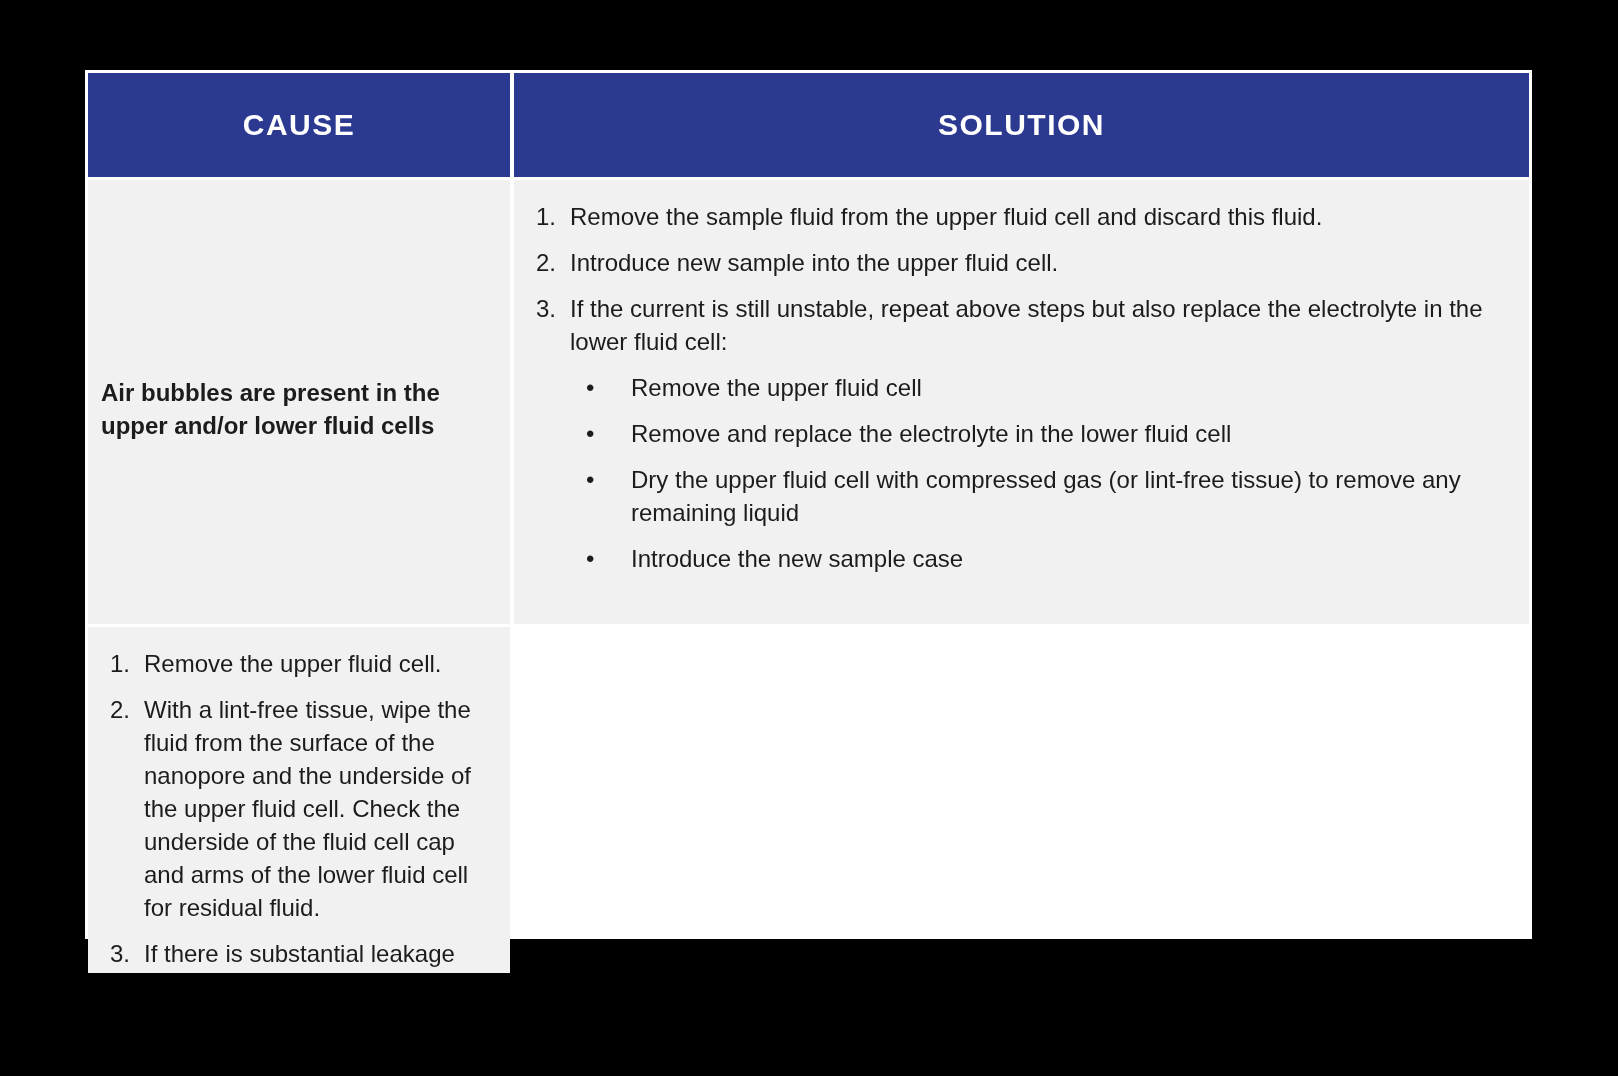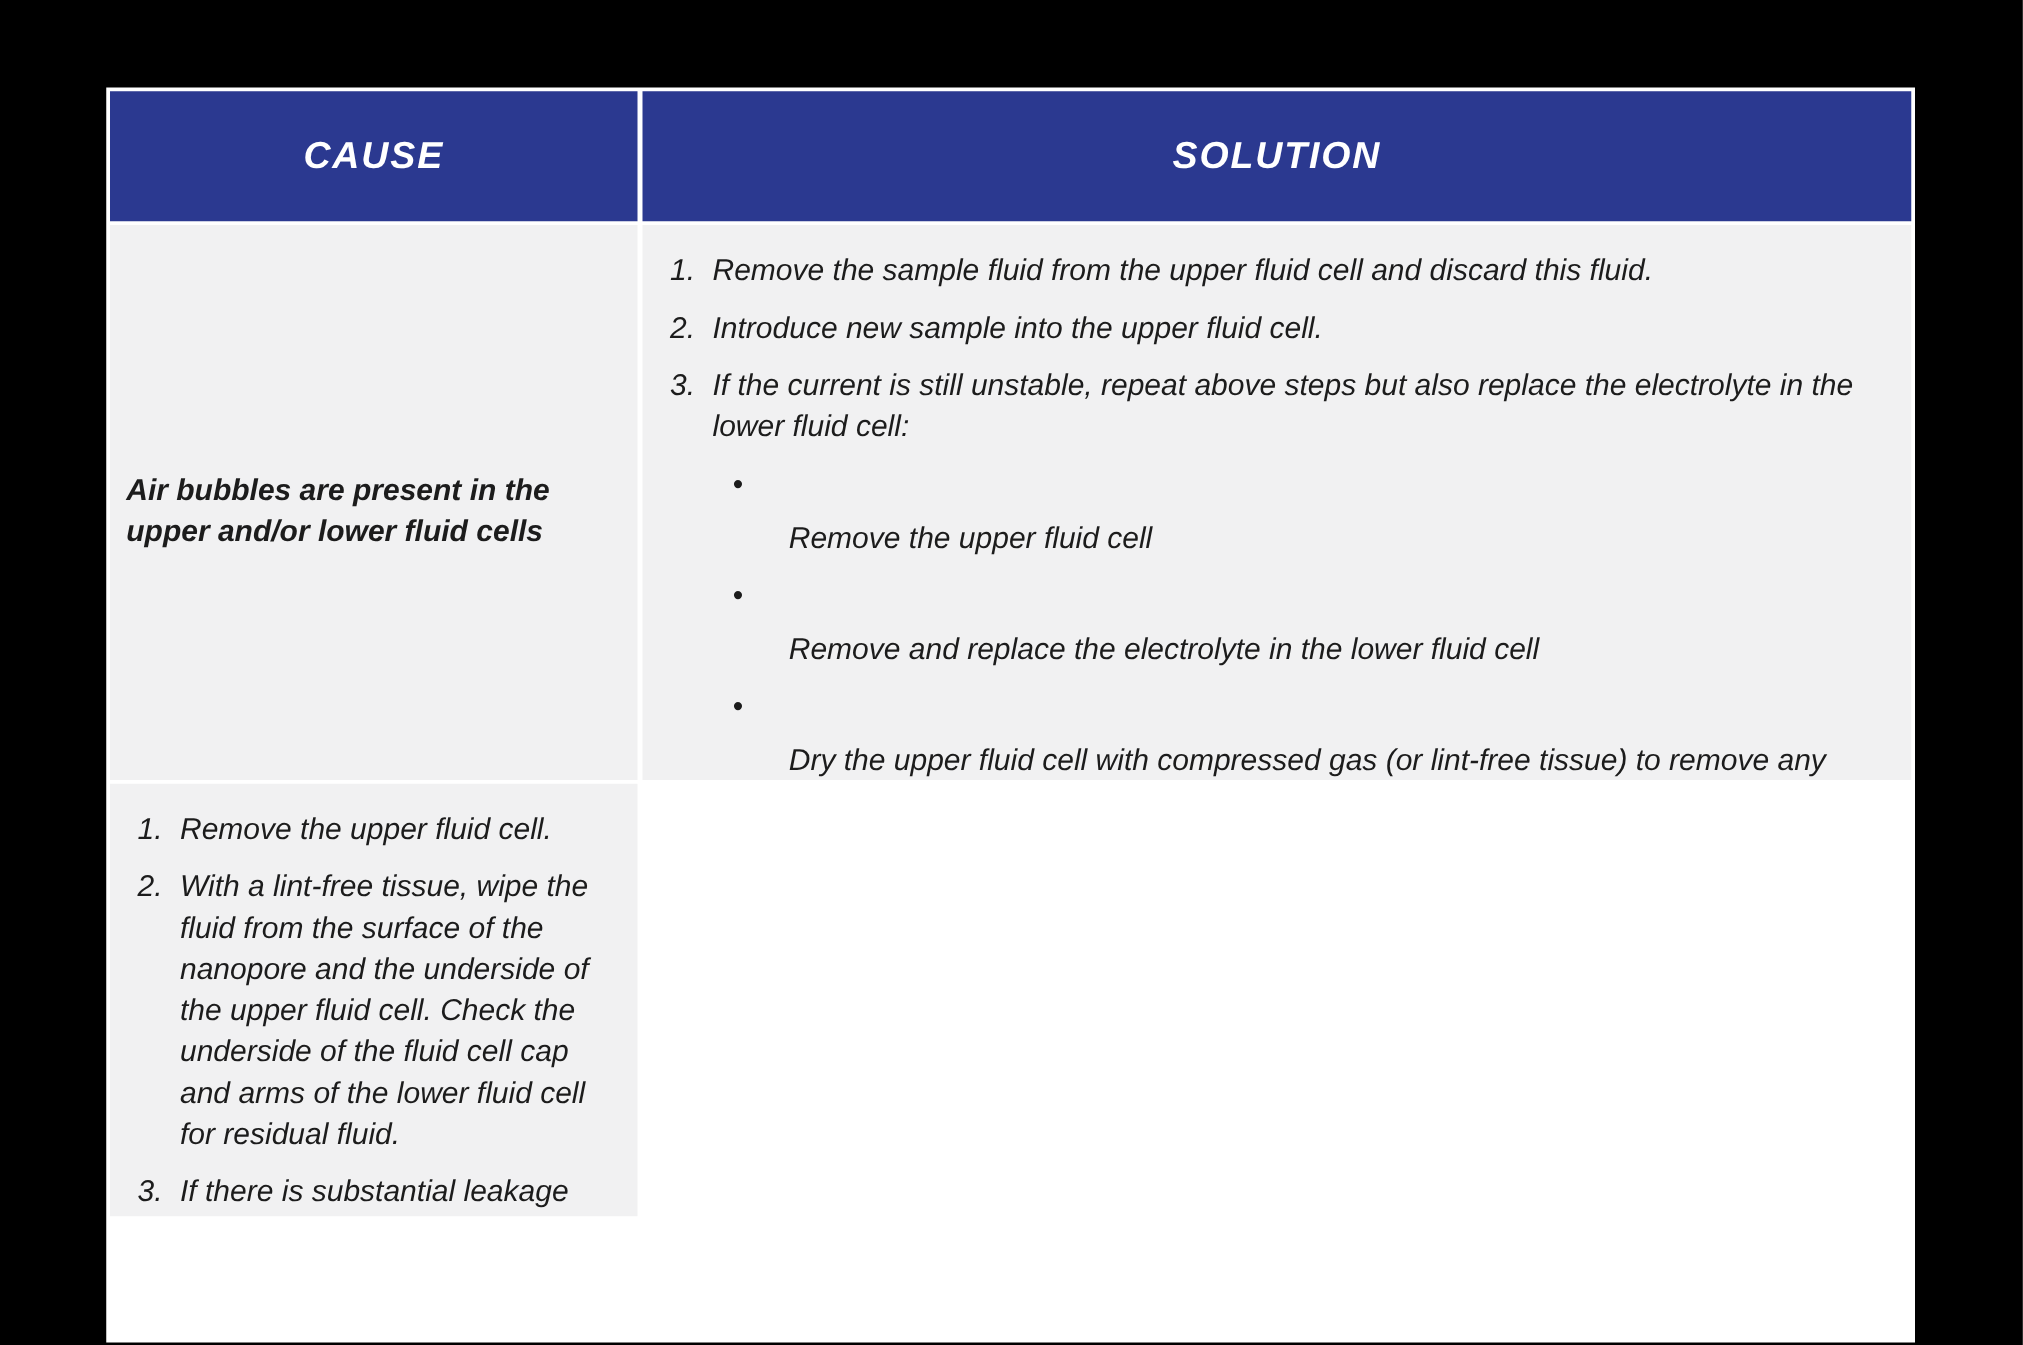--- a/index.html
+++ b/index.html
@@ -17,28 +17,27 @@
     width: 1618px;
     height: 1076px;
     background: #000000;
   }
 
   .table {
     position: absolute;
     left: 85px;
     top: 70px;
     width: 1447px;
-    height: 1004px;
+    height: 869px;
     background: #ffffff;
     padding: 3px;
     display: grid;
     grid-template-columns: 422px 1015px;
     grid-template-rows: 104px 444px 346px;
     gap: 3px 4px;
-    font-style: italic;
   }
 
   .cell { overflow: hidden; }
 
   .cell.header {
     background: #2B3990;
     color: #ffffff;
     display: flex;
     align-items: center;
     justify-content: center;
@@ -84,21 +83,21 @@
     display: flex;
     margin-bottom: 13px;
   }
 
   .bullet-item .mark {
     flex: 0 0 45px;
     padding-left: 62px;
     box-sizing: content-box;
   }
 
-  .bullet-item .txt { flex: 1; padding-right: 30px; margin-top: 43px; }
+  .bullet-item .txt { flex: 1; padding-right: 30px; }
 </style>
 </head>
 <body>
 
 <div class="page">
   <div class="table">
 
     <div class="cell header">CAUSE</div>
     <div class="cell header">SOLUTION</div>
 

